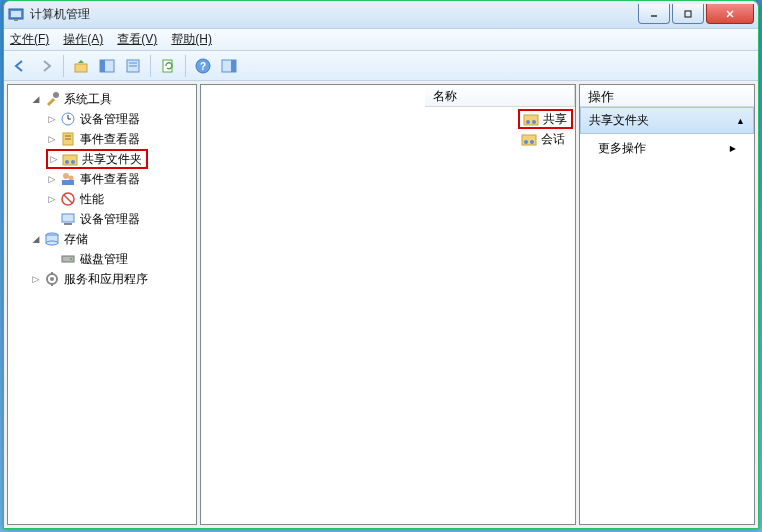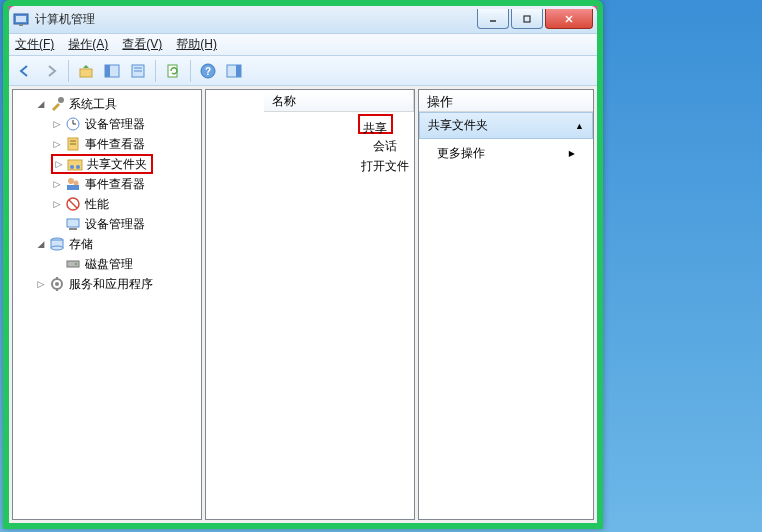--- a/index.html
+++ b/index.html
@@ -1,38 +1,38 @@
 <!DOCTYPE html>
 <html><head>
 <meta charset="utf-8">
 <style>
   * { box-sizing: border-box; margin: 0; padding: 0; font-family: "Microsoft YaHei", "SimSun", sans-serif; }
   body { width: 762px; height: 532px; background: linear-gradient(#3a8fd6,#6db7e8); overflow: hidden; }
-  .window { position: absolute; left: 3px; top: 0; width: 600px; height: 529px; border: 6px solid #22c55e; border-radius: 6px 6px 0 0; background: #ec4899; box-shadow: 0 0 6px rgba(0,0,0,0.3); }
+  .window { position: absolute; left: 3px; top: 0; width: 756px; height: 529px; border: 1px solid #22c55e; border-radius: 6px 6px 0 0; background: #ec4899; box-shadow: 0 0 6px rgba(0,0,0,0.3); }
   .titlebar { height: 28px; background: linear-gradient(#e8f1fb,#cde3f6); border-radius: 6px 6px 0 0; display: flex; align-items: center; padding: 0 4px; border-bottom: 1px solid #b8d0e8; }
   .titlebar .app-icon { width: 16px; height: 16px; margin-right: 6px; }
   .titlebar .title { font-size: 12px; color: #222; flex: 1; }
   .winbtns { display: flex; gap: 2px; margin-left: auto; align-items:flex-start; margin-top:-1px;}
   .winbtn { width: 32px; height: 20px; border: 1px solid #5a7fad; border-top:none; border-radius: 0 0 4px 4px; display:flex; align-items:center; justify-content:center; font-size:10px; color:#333; background: linear-gradient(#f4f9ff,#cfe4f6); }
   .winbtn.close { width: 48px; background: linear-gradient(#f38b8b,#d94b3a); color:#fff; border-color:#9a2b1f;}
   .winbtn svg { width:10px; height:10px; }
   .menubar { height: 22px; background: linear-gradient(#f7fbff,#e9f2fb); border-bottom: 1px solid #bcd3ea; display:flex; align-items:center; padding: 0 6px; font-size: 12px; color:#222;text-decoration:underline; }
   .menubar span { margin-right: 14px; cursor:default; }
   .toolbar { height: 30px; background: linear-gradient(#f2f8fe,#dfeefc); border-bottom: 1px solid #bcd3ea; display:flex; align-items:center; padding: 0 4px; gap:2px;}
   .toolbtn { width:24px; height:24px; border:1px solid transparent; border-radius:3px; display:flex; align-items:center; justify-content:center; }
   .toolsep { width:1px; height:22px; background:#b8cee4; margin:0 3px; }
   .content { position:absolute; top:80px; left:0; right:0; bottom:0; display:flex; padding:3px; background:#f0f0f0; gap:3px;}
   .pane { background:#fff; border:1px solid #828790; }
   .pane.tree { width:190px; padding:4px 2px; overflow:auto;}
   .pane.list { flex:1; display:flex; flex-direction:column;align-items:flex-end; }
   .pane.actions { width:176px; display:flex; flex-direction:column;}
   .listhdr { height:22px; border-bottom:1px solid #d8d8d8; display:flex; }
   .listhdr .col { font-size:12px; padding:3px 8px; border-right:1px solid #d8d8d8; background:linear-gradient(#fff,#f2f6fb); width:150px;}
   .listbody { flex:1; padding:2px;}
-  .listitem { display:flex; align-items:center; height:20px; font-size:12px; padding:0 3px; gap:4px;flex-direction:column;}
+  .listitem { display:flex; align-items:center; height:20px; font-size:12px; padding:0 3px; gap:4px;}
   .listitem .ic { width:16px; height:16px; }
   .highlight-red { border:2px solid #d80000; }
   .actions-hdr { height:22px; background:linear-gradient(#fff,#f2f6fb); border-bottom:1px solid #d8d8d8; font-size:13px; padding:3px 8px;font-family:Liberation Serif, serif;}
   .actions-section { background:linear-gradient(#dfeefc,#c9e2f8); border:1px solid #a9c8e6; font-size:12px; padding:4px 8px; display:flex; align-items:center; justify-content:space-between; margin:0;}
   .actions-row { font-size:12px; padding:6px 18px; display:flex; justify-content:space-between; align-items:flex-start;}
   .tree ul { list-style:none; }
   .tree li { font-size:12px; white-space:nowrap; }
   .tree .node { display:flex; align-items:center; height:20px; gap:2px; padding-right:2px;}
   .tree .node .exp { width:12px; height:12px; display:flex; align-items:center; justify-content:center; font-size:9px; color:#6a6a6a;}
   .tree .node .ic { width:16px; height:16px; }
@@ -263,28 +263,20 @@
           <span>共享</span>
         </div>
         <div class="listitem">
           <svg class="ic" width="16" height="16" viewBox="0 0 16 16">
               <rect x="1" y="4" width="14" height="10" fill="#f3d27a" stroke="#c9a43e"></rect>
               <circle cx="5" cy="11" r="2" fill="#5a8fd6"></circle>
               <circle cx="11" cy="11" r="2" fill="#5a8fd6"></circle>
             </svg>
           <span>会话</span>
         </div>
-        <div class="listitem">
-          <svg class="ic" width="16" height="16" viewBox="0 0 16 16">
-              <rect x="1" y="4" width="14" height="10" fill="#f3d27a" stroke="#c9a43e"></rect>
-              <circle cx="5" cy="11" r="2" fill="#5a8fd6"></circle>
-              <circle cx="11" cy="11" r="2" fill="#5a8fd6"></circle>
-            </svg>
-          <span>打开文件</span>
-        </div>
       </div>
     </div>
 
     <div class="pane actions">
       <div class="actions-hdr">操作</div>
       <div class="actions-section">
         <span>共享文件夹</span>
         <span style="font-size:9px;">▲</span>
       </div>
       <div class="actions-row">

